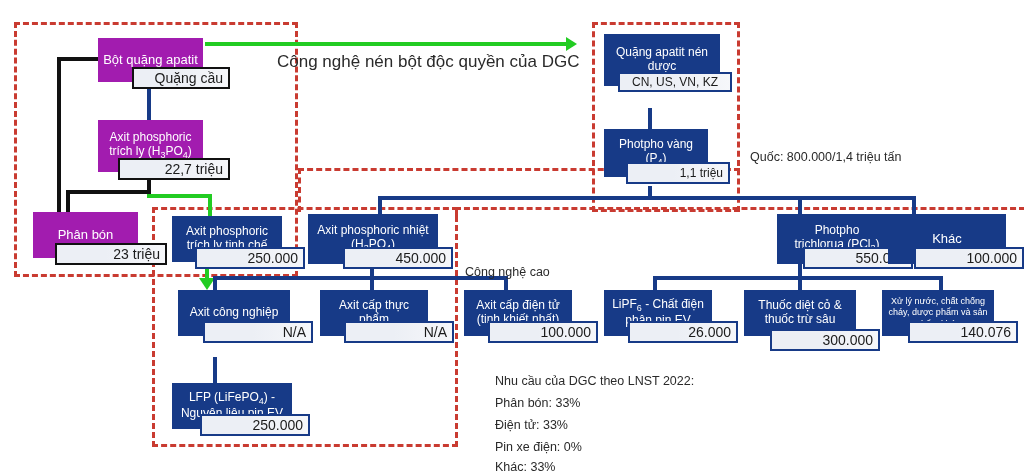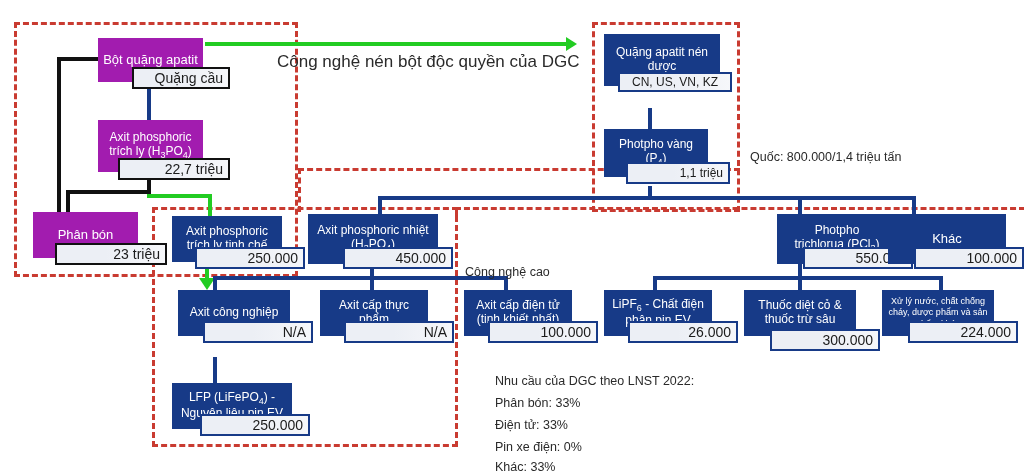--- a/index.html
+++ b/index.html
@@ -195,21 +195,21 @@
     </div>
     <div class="val" style="left:26px;top:31px;width:110px;height:22px;font-size:14px;margin-top:8px;">300.000</div>
   </div>
 
   <div class="node blue" style="left:882px;top:290px;width:112px;height:46px;">
     <div class="body" style="font-size:9px;flex-direction:column;line-height:1.25;">
       <span>Xử lý nước, chất chống</span>
       <span>cháy, dược phẩm và sản</span>
       <span>phẩm khác</span>
     </div>
-    <div class="val" style="left:26px;top:31px;width:110px;height:22px;font-size:14px;">224.000</div>
+    <div class="val" style="left:26px;top:31px;width:110px;height:22px;font-size:14px;">140.076</div>
   </div>
 
   <div class="node blue" style="left:172px;top:383px;width:120px;height:46px;">
     <div class="body" style="font-size:12px;flex-direction:column;">
       <span><span>LFP (LiFePO</span><span class="sub">4</span><span>) -</span></span>
       <span>Nguyên liệu pin EV</span>
     </div>
     <div class="val" style="left:28px;top:31px;width:110px;height:22px;font-size:14px;">250.000</div>
   </div>
 

